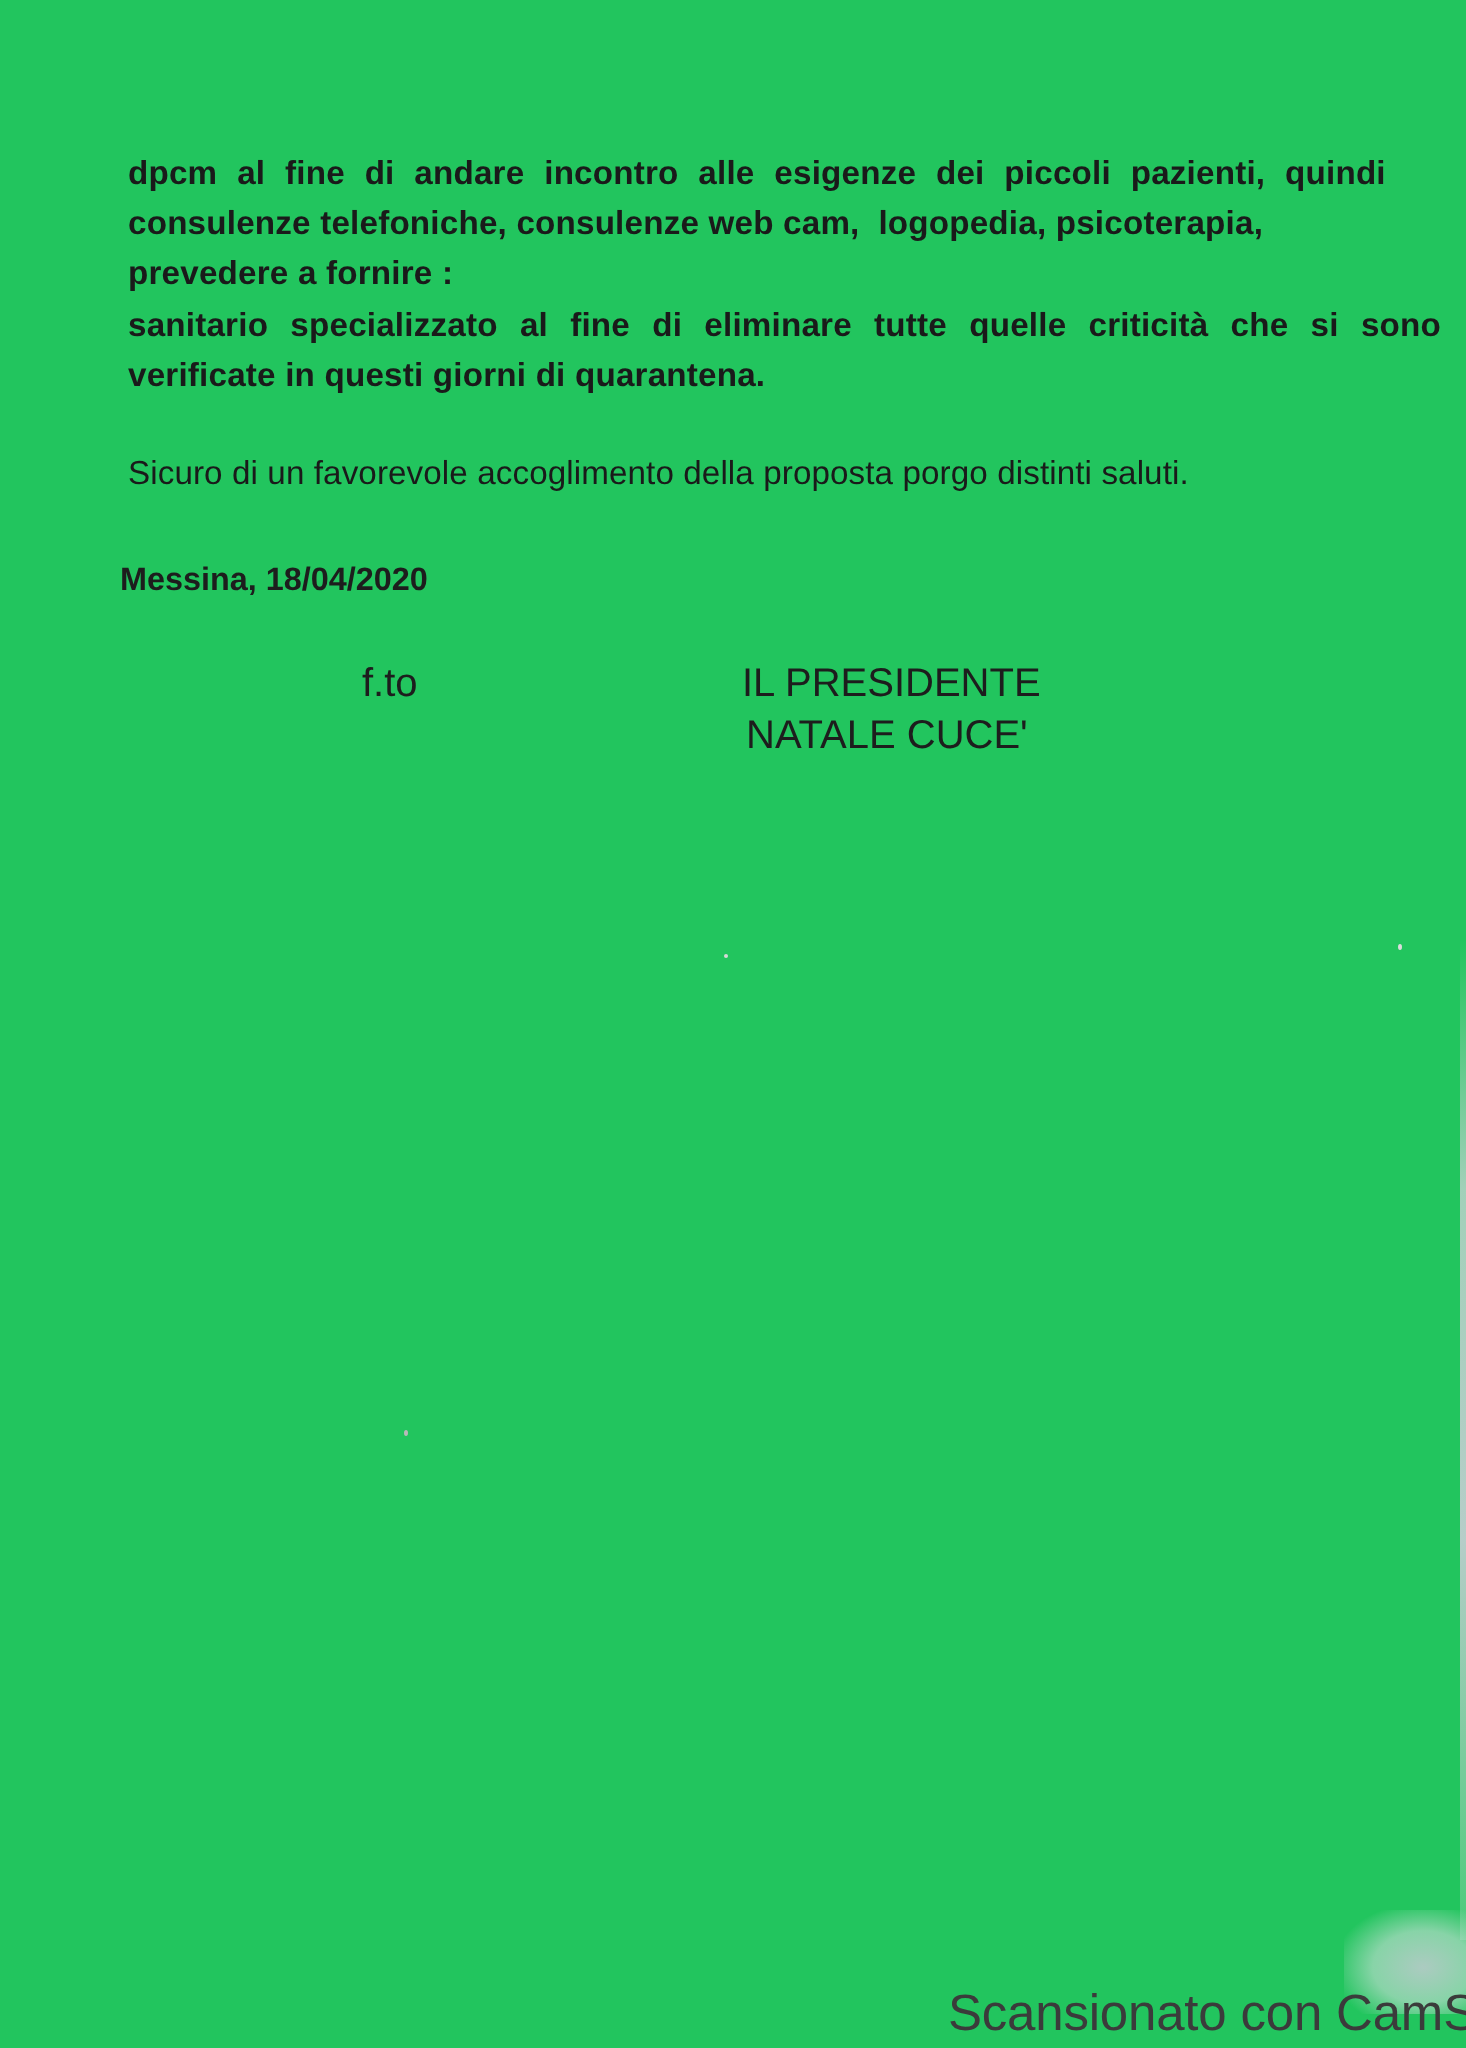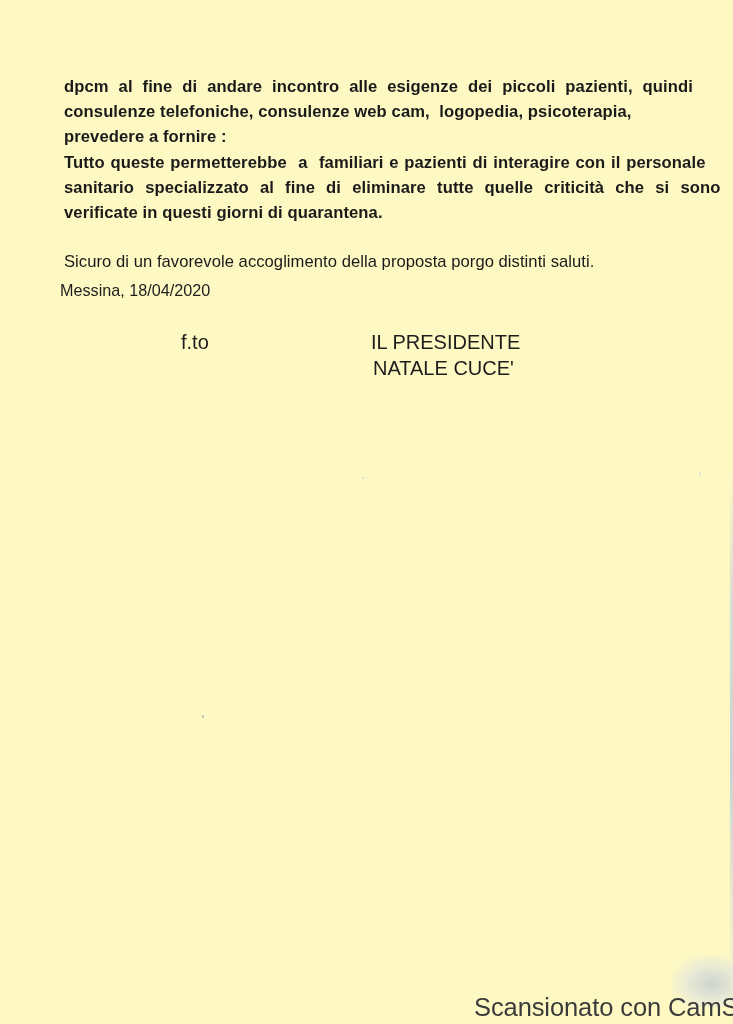--- a/index.html
+++ b/index.html
@@ -8,21 +8,21 @@
     padding: 0;
     background: #ffffff;
   }
   body {
     font-family: "Liberation Sans", sans-serif;
   }
   #page {
     position: relative;
     width: 733px;
     height: 1024px;
-    background: #fef9c3;
+    background: #22c55e;
     overflow: hidden;
   }
 
   
   .scan-edge {
     position: absolute;
     top: 470px;
     right: 0px;
     width: 3px;
     height: 500px;
@@ -77,21 +77,21 @@
   
   .j1 { word-spacing: 5.2px; }
   .j4 { word-spacing: 1.0px; }
   .j5 { word-spacing: 6.4px; text-align: center; }
 
   .date-line {
     position: absolute;
     left: 60px;
     top: 281px;
     font-size: 16.2px;
-    font-weight: 400;
+    font-weight: 700;
     color: #1d1d1d;
     white-space: pre;
   }
 
   .sig-fto {
     position: absolute;
     left: 181px;
     top: 331px;
     font-size: 20px;
     font-weight: 400;
@@ -137,21 +137,20 @@
   <div class="scan-edge"></div>
   <div class="scan-smudge"></div>
   <div class="speck" style="left:202px; top:715px; width:2px; height:3px;"></div>
   <div class="speck" style="left:362px; top:477px; width:2px; height:2px; background:#d8d8d8;"></div>
   <div class="speck" style="left:699px; top:472px; width:2px; height:3px; background:#dcdcdc;"></div>
 
   <div class="doc-body">
     <div class="line bold j1">dpcm al fine di andare incontro alle esigenze dei piccoli pazienti, quindi</div>
     <div class="line bold">consulenze telefoniche, consulenze web cam,  logopedia, psicoterapia,</div>
     <div class="line bold">prevedere a fornire :</div>
-    <div class="line bold j4">Tutto queste permetterebbe  a  familiari e pazienti di interagire con il personale</div>
     <div class="line bold j5">sanitario specializzato al fine di eliminare tutte quelle criticità che si sono</div>
     <div class="line bold">verificate in questi giorni di quarantena.</div>
     <div class="line reg">Sicuro di un favorevole accoglimento della proposta porgo distinti saluti.</div>
   </div>
 
   <div class="date-line">Messina, 18/04/2020</div>
 
   <div class="sig-fto">f.to</div>
   <div class="sig-title">IL PRESIDENTE</div>
   <div class="sig-name">NATALE CUCE'</div>

